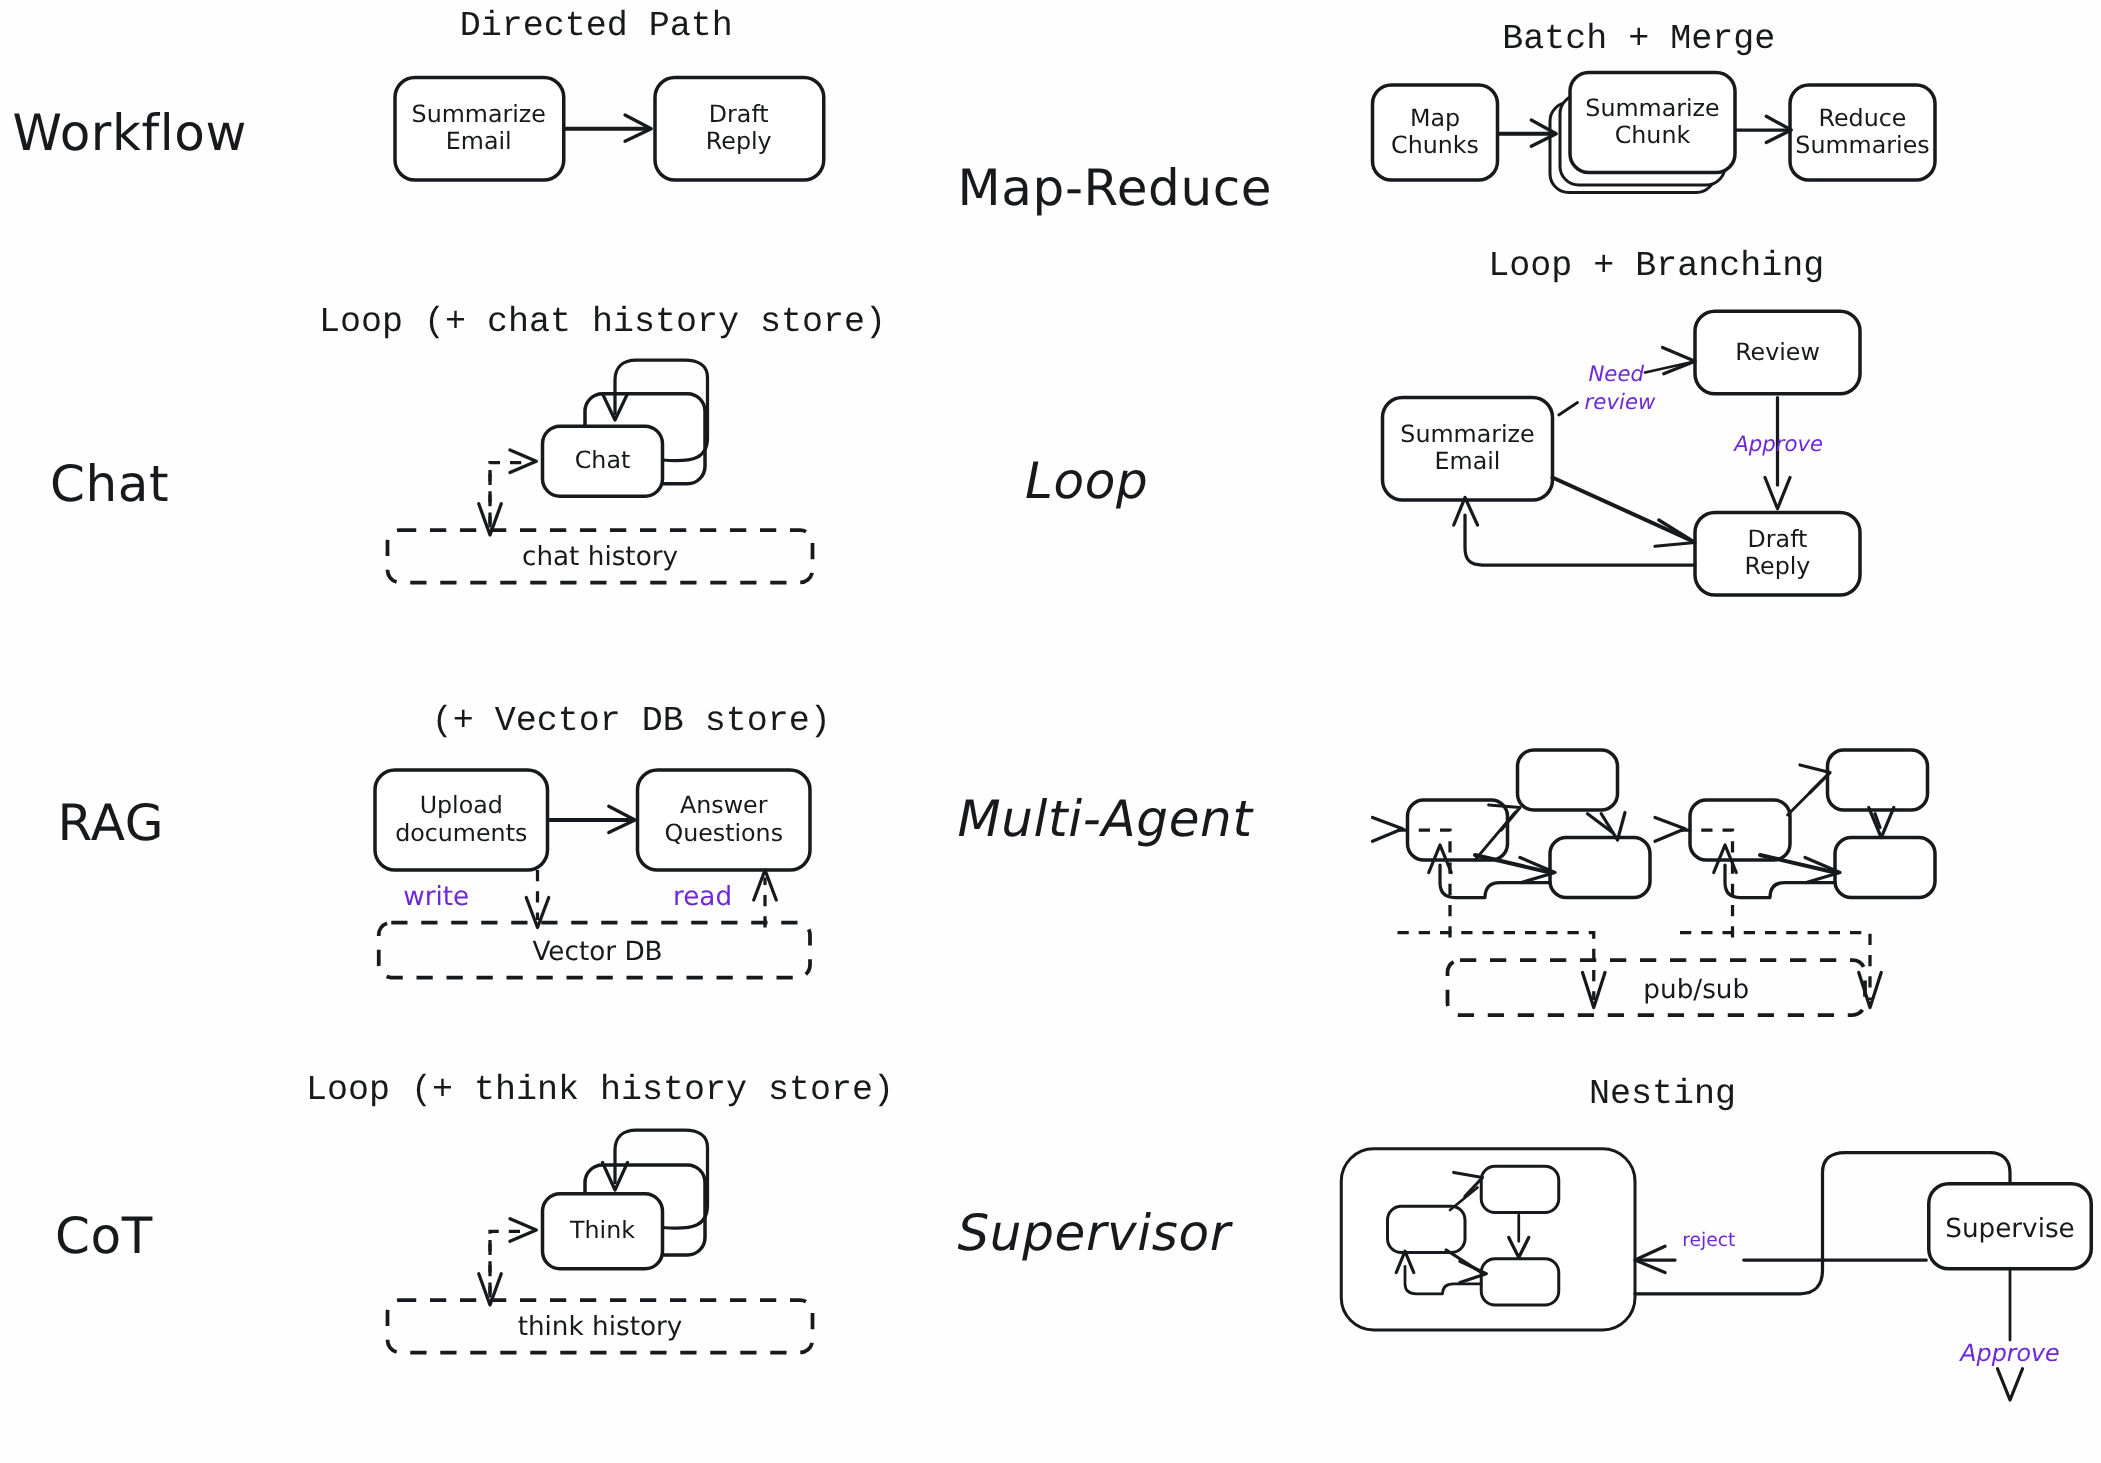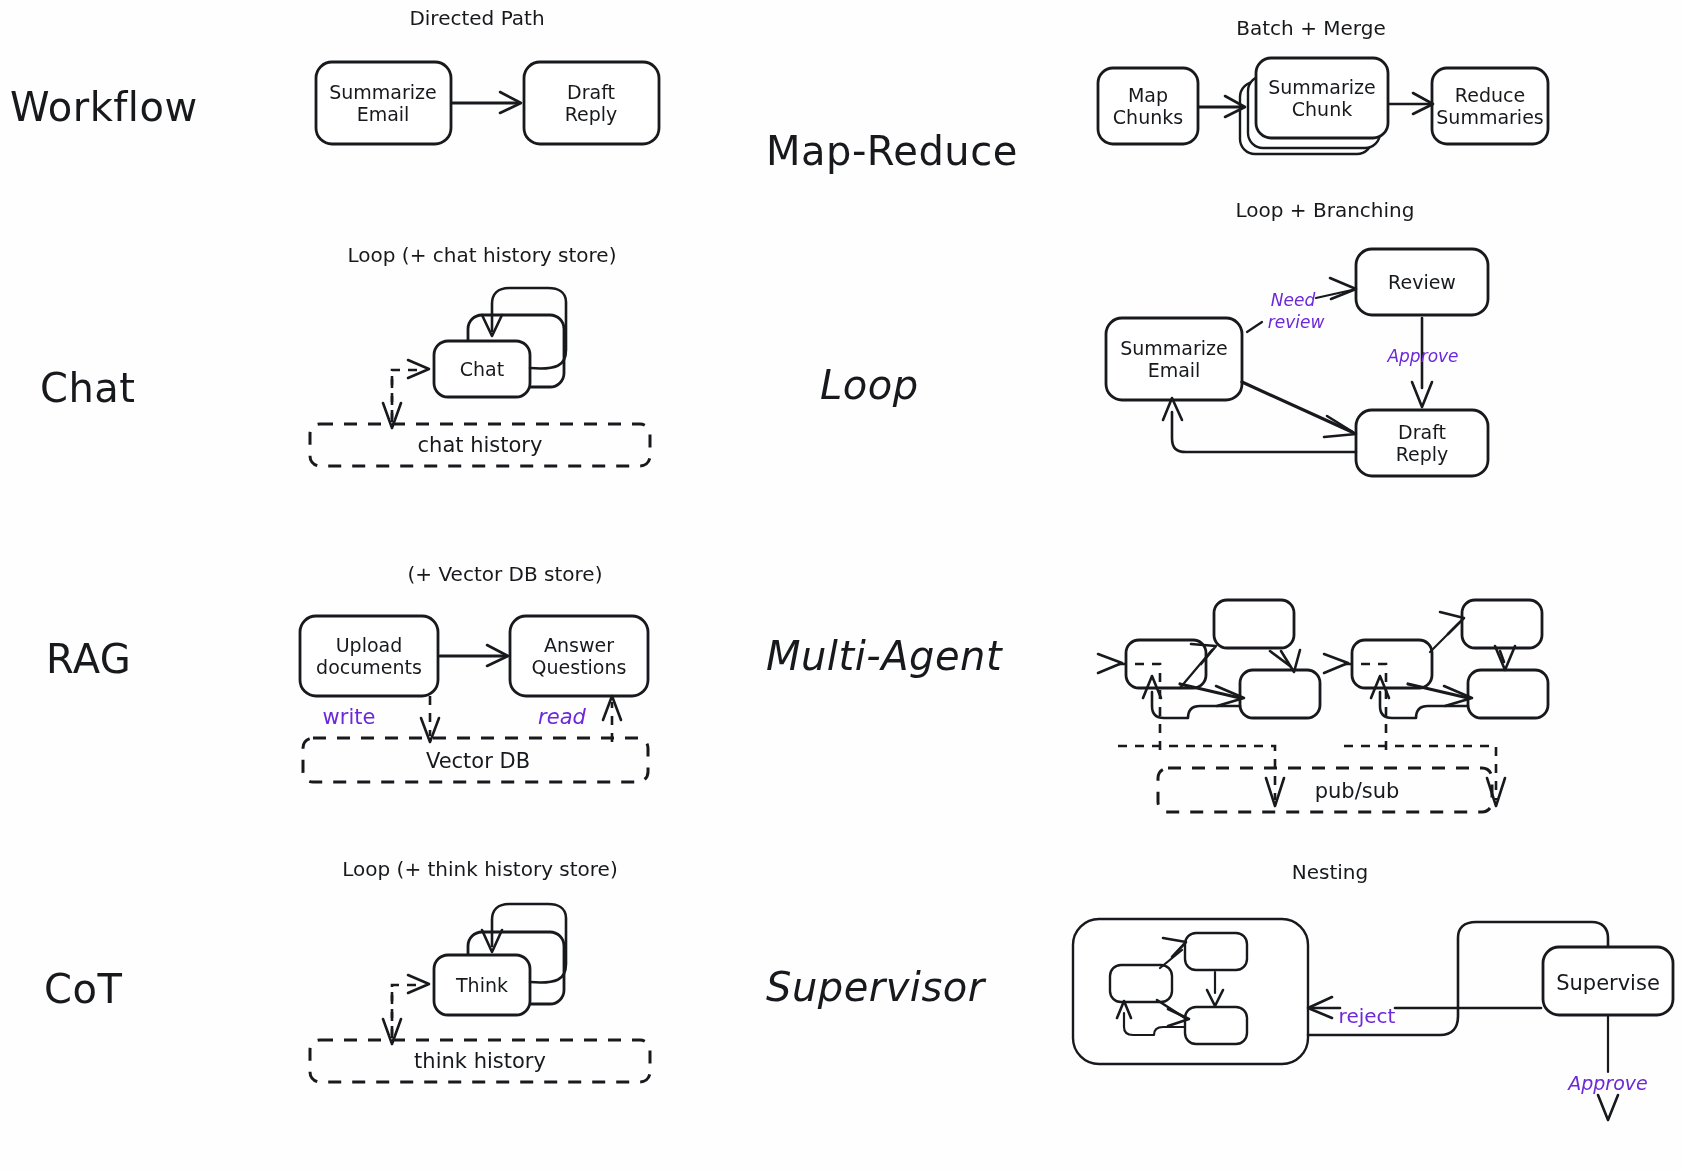--- a/index.html
+++ b/index.html
@@ -3,22 +3,22 @@
 <meta charset="utf-8">
 <style>
   html,body{margin:0;padding:0;background:#fefefe;}
   body{width:1681px;height:1170px;position:relative;overflow:hidden;
        font-family:"DejaVu Sans",sans-serif;color:#17191c;}
   #canvas{position:absolute;inset:0;width:1681px;height:1170px;}
   .row-label{position:absolute;font-family:"DejaVu Sans",sans-serif;
              font-size:40px;font-weight:500;letter-spacing:.5px;color:#17191c;
              white-space:nowrap;}
   .row-label.italic{font-style:italic;}
-  .caption{position:absolute;font-size:20px;color:#17191c;white-space:nowrap;
-           text-align:center;transform:translateX(-50%);}
+  .caption{position:absolute;font-size:28px;color:#17191c;white-space:nowrap;
+           text-align:center;transform:translateX(-50%);font-family:Liberation Mono, monospace;}
   .nodetext{position:absolute;font-size:19px;line-height:1.18;color:#17191c;
             text-align:center;white-space:pre;transform:translate(-50%,-50%);
             pointer-events:none;}
   .storetext{position:absolute;font-size:21px;color:#17191c;white-space:nowrap;
              transform:translate(-50%,-50%);}
   .edgelabel{position:absolute;font-size:17px;color:#6d28d9;white-space:nowrap;
              transform:translate(-50%,-50%);}
   .edgelabel.it{font-style:italic;}
   svg{position:absolute;left:0;top:0;overflow:visible;}
   .ln{fill:none;stroke:#17191c;stroke-width:2.6;stroke-linecap:round;stroke-linejoin:round;}
@@ -256,25 +256,25 @@
 Reply</div>
   <div class="edgelabel it" style="left:1293px;top:300px;">Need</div>
   <div class="edgelabel it" style="left:1296px;top:322px;">review</div>
   <div class="edgelabel it" style="left:1423px;top:356px;">Approve</div>
 
   <div class="nodetext" style="left:369px;top:656px;">Upload
 documents</div>
   <div class="nodetext" style="left:579px;top:656px;">Answer
 Questions</div>
   <div class="edgelabel" style="left:349px;top:717px;font-size:21px;">write</div>
-  <div class="edgelabel" style="left:562px;top:717px;font-size:21px;font-style:italic;">read</div>
+  <div class="edgelabel" style="left:562px;top:717px;font-size:21px;">read</div>
   <div class="storetext" style="left:478px;top:761px;">Vector DB</div>
 
   <div class="storetext" style="left:1325px;top:791px;margin-left:32px;">pub/sub</div>
 
   <div class="nodetext" style="left:482px;top:985px;">Think</div>
   <div class="storetext" style="left:480px;top:1061px;">think history</div>
 
   <div class="nodetext" style="left:1608px;top:983px;font-size:21px;">Supervise</div>
-  <div class="edgelabel" style="left:1367px;top:1016px;font-size:20px;">reject</div>
+  <div class="edgelabel" style="left:1367px;top:992px;font-size:15px;">reject</div>
   <div class="edgelabel it" style="left:1608px;top:1083px;font-size:19px;">Approve</div>
 
 </div>
 
 </body></html>

